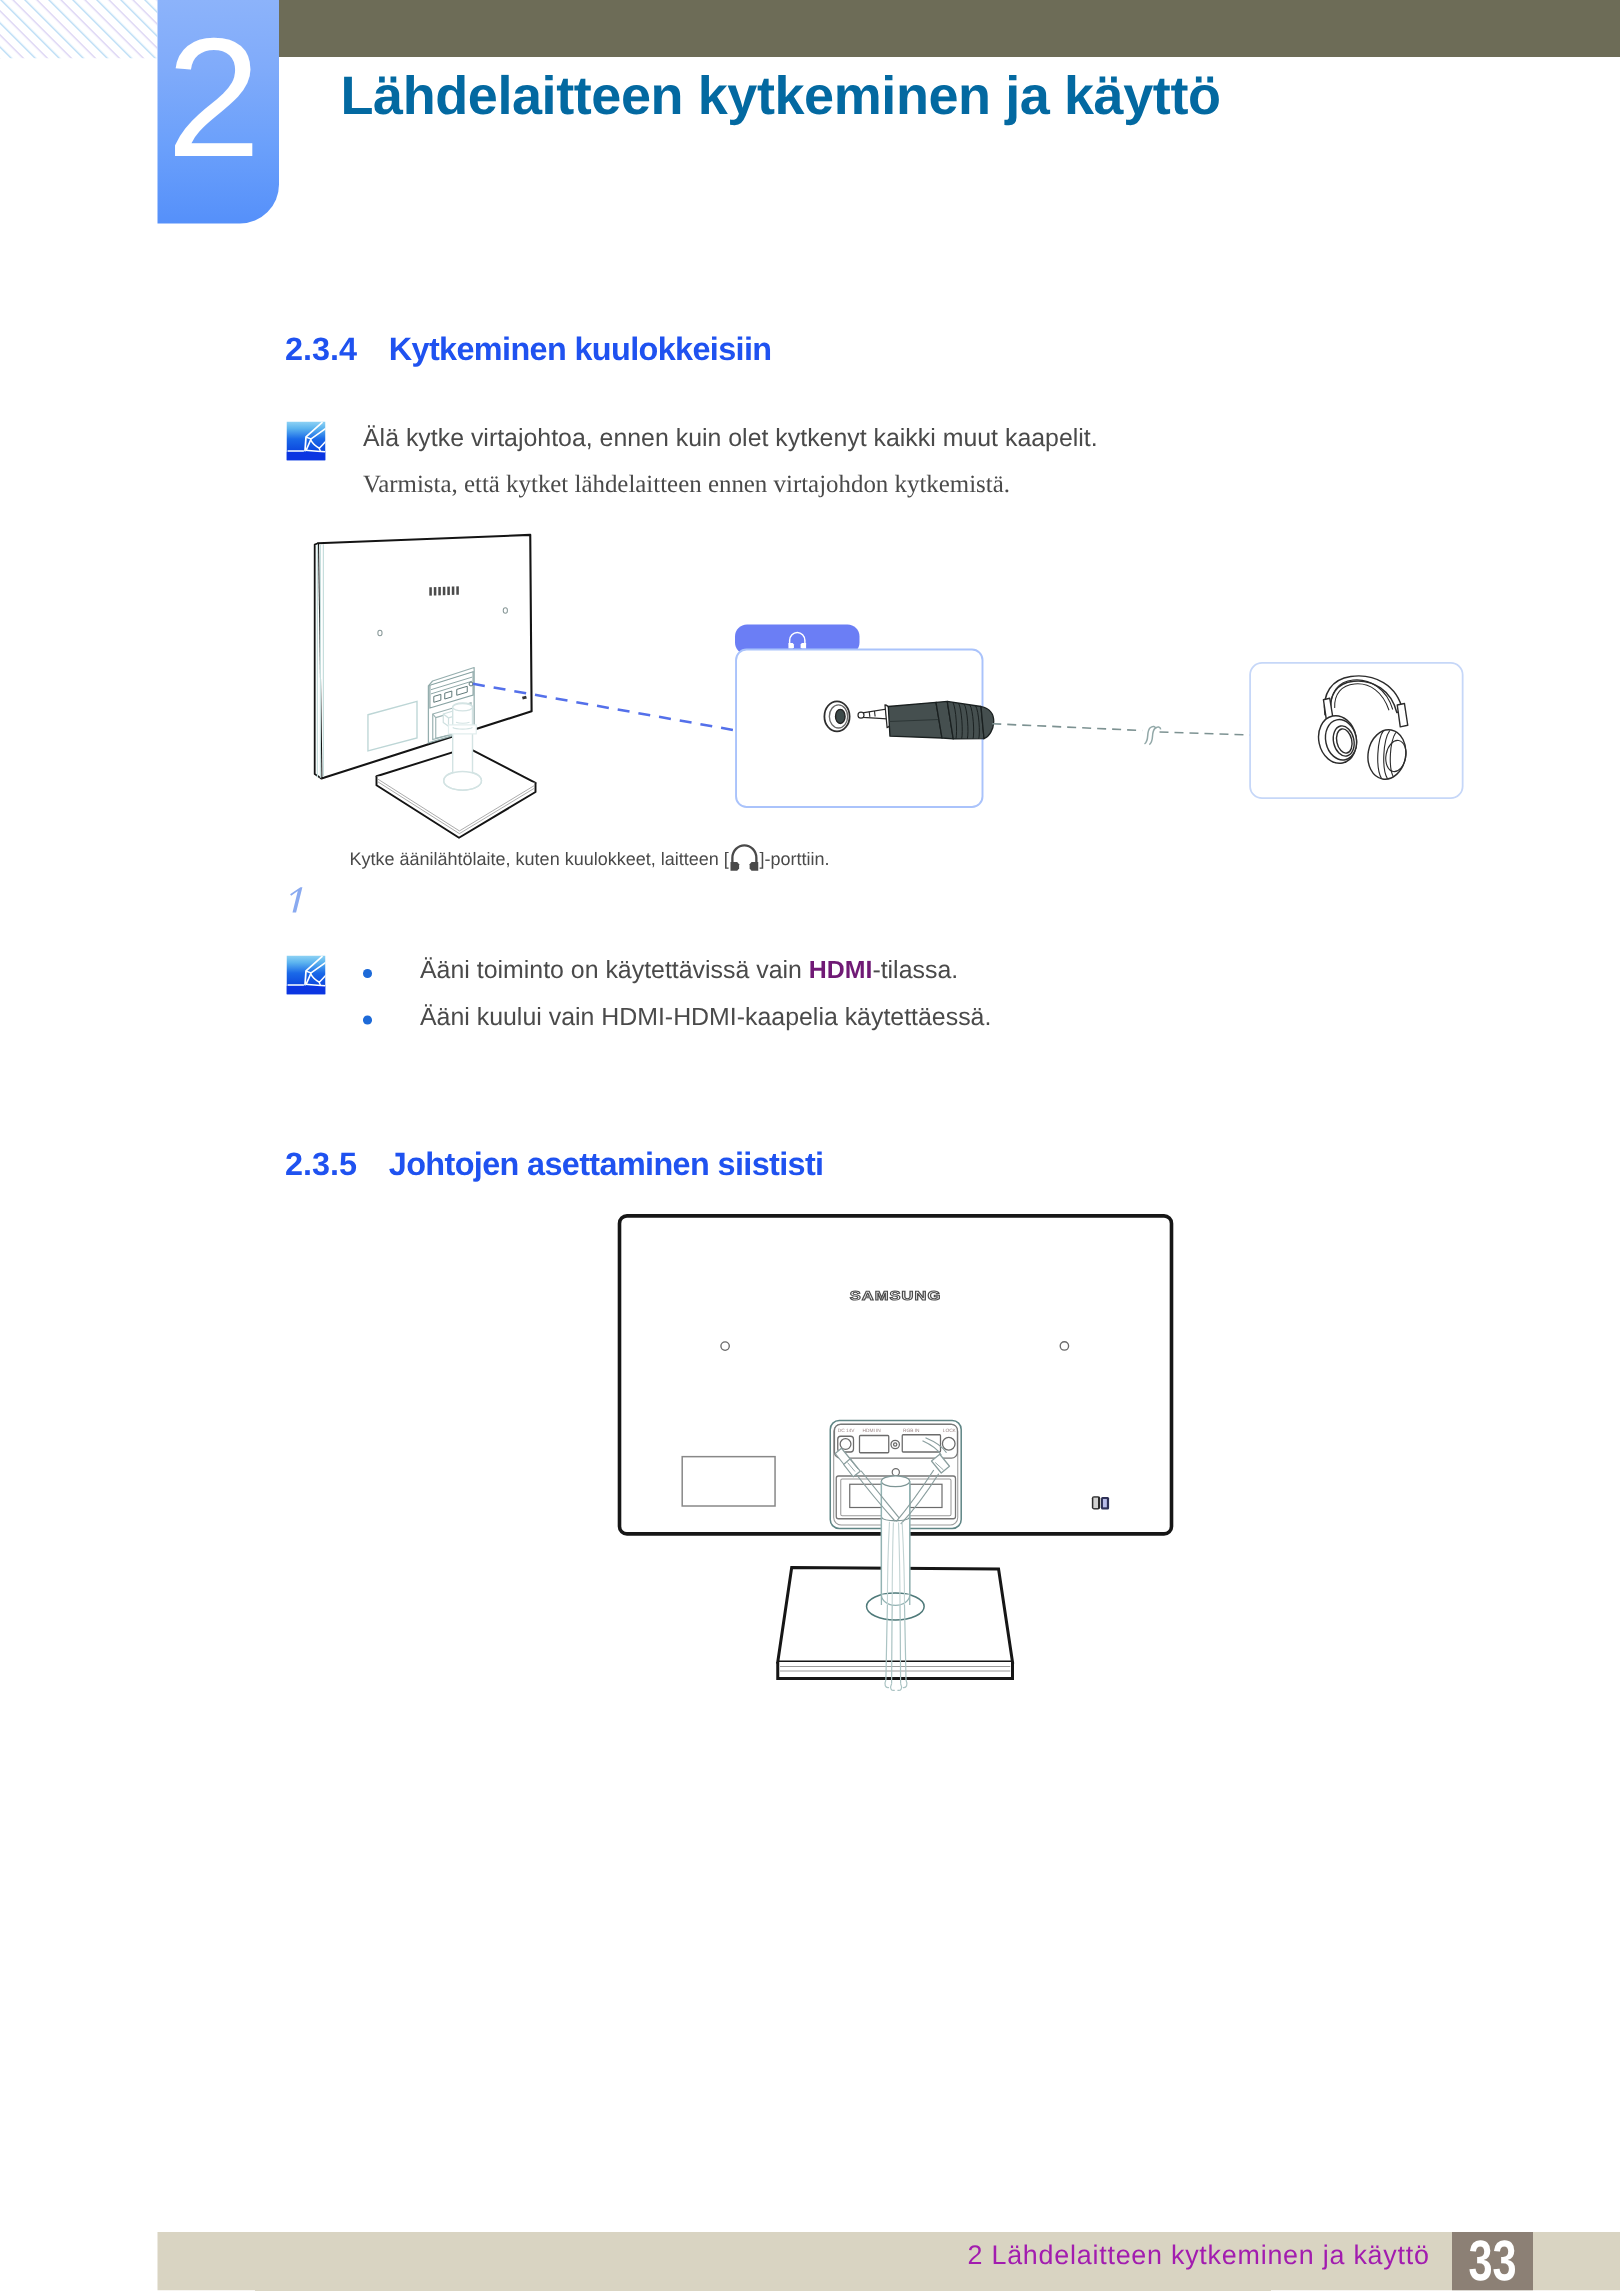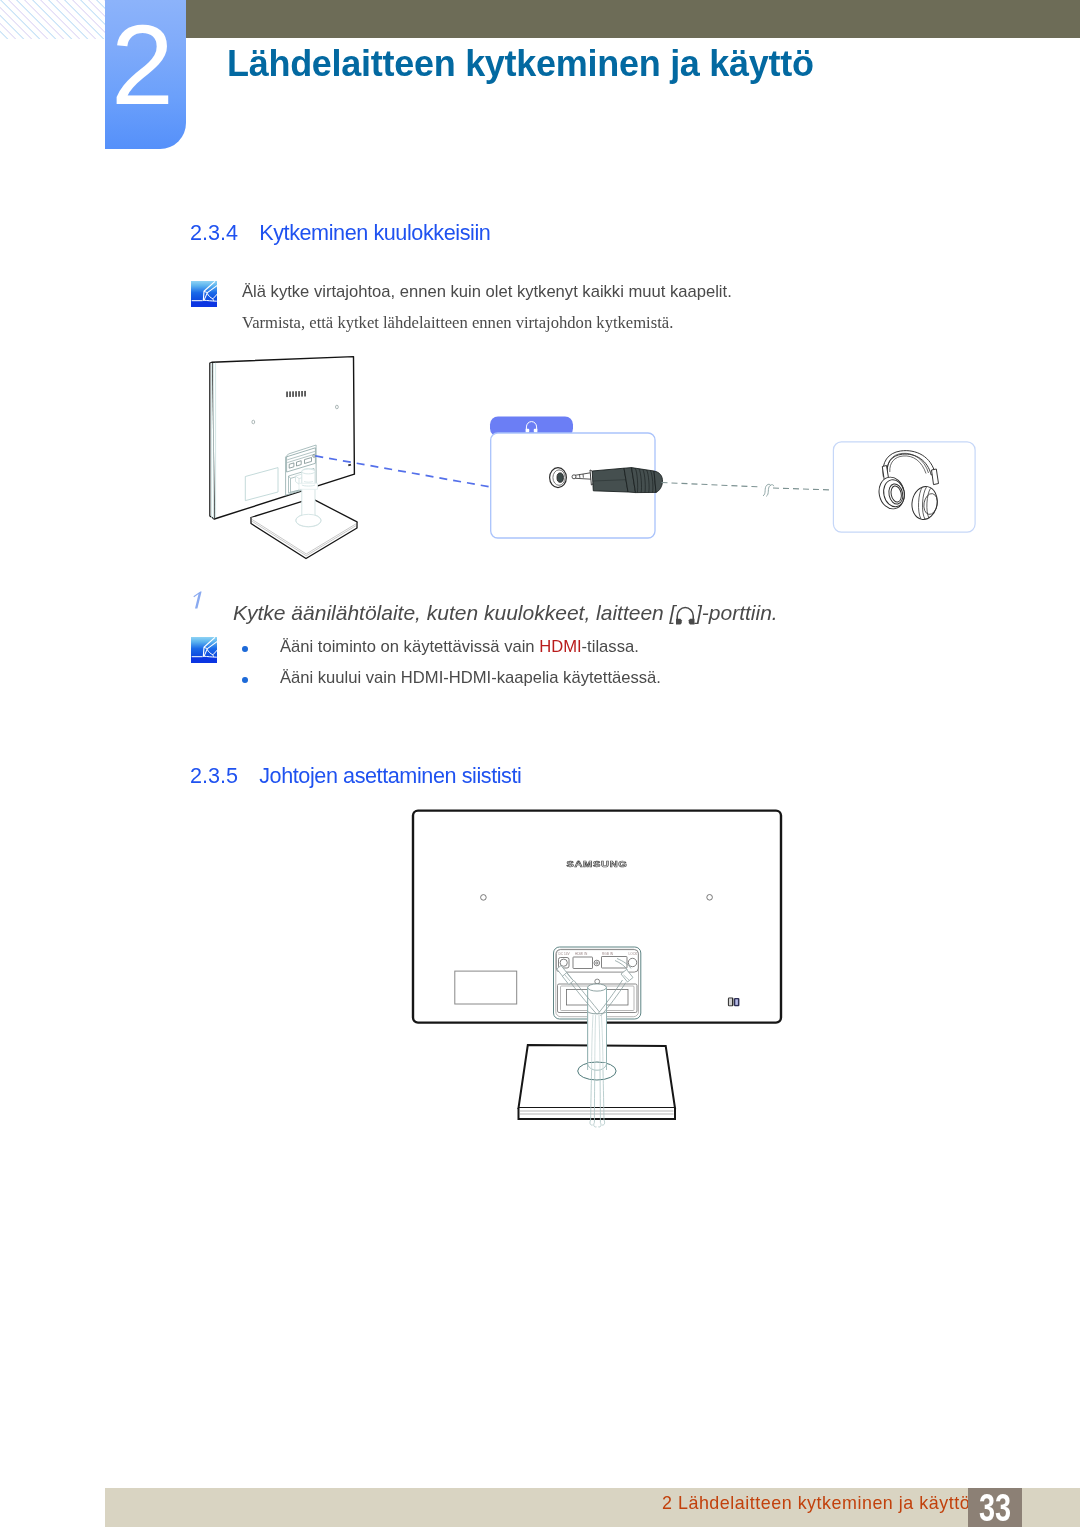--- a/index.html
+++ b/index.html
@@ -14,38 +14,38 @@
      background:linear-gradient(180deg,#8cb3fa 0%,#80abfa 30%,#6ba0fb 65%,#5590fa 100%);
      border-bottom-right-radius:26px;}
   #chapter-number{position:absolute;left:-3px;top:65px;width:81px;
      color:#ffffff;font-size:113px;font-weight:400;line-height:0;
      text-align:center;font-family:"Liberation Sans", sans-serif;}
   #olive-bar{position:absolute;left:186px;top:0;width:894px;height:37.5px;background:#6d6c57;}
   #chapter-title{position:absolute;left:227px;top:43px;font-size:36px;font-weight:bold;
      color:#0369a1;letter-spacing:-0.28px;white-space:nowrap;}
 
   
-  .sec-head{position:absolute;font-size:21.6px;font-weight:normal;color:#1f52f0;white-space:nowrap;letter-spacing:-0.42px;}
+  .sec-head{position:absolute;font-size:21.6px;font-weight:bold;color:#1f52f0;white-space:nowrap;letter-spacing:-0.42px;}
   .sec-num{display:inline-block;width:69.2px;letter-spacing:0;}
   .body-txt{position:absolute;font-size:16.6px;color:#4a4a4a;white-space:nowrap;text-align:center;}
   .note-icon{position:absolute;width:26px;height:26px;}
   .note-icon svg{display:block;}
-  .hl{color:#b91c1c;font-weight:normal;}
+  .hl{color:#701a75;font-weight:bold;}
   .bullet{position:absolute;width:5.8px;height:5.8px;border-radius:50%;background:#1d6ad8;}
   .step-num{position:absolute;font-size:17px;color:#8aaaf0;font-style:italic;line-height:0;}
   .visually-hidden{position:absolute;width:1px;height:1px;overflow:hidden;clip:rect(0 0 0 0);color:transparent;}
   #fig1{position:absolute;left:200px;top:352px;width:820px;height:215px;}
   #fig1 svg{display:block;}
   #fig2{position:absolute;left:410px;top:808px;width:400px;height:330px;}
   #fig2 svg{display:block;}
 
   
   #footer-bar{position:absolute;left:105px;top:1488px;width:975px;height:39px;background:#d9d4c2;}
   #footer-label{position:absolute;left:645px;top:1493px;font-size:17.9px;font-weight:400;
-     color:#c2410c;white-space:nowrap;letter-spacing:0.52px;margin-left:17px;}
+     color:#a21caf;white-space:nowrap;letter-spacing:0.52px;}
   #page-badge{position:absolute;left:968px;top:1488px;width:54px;height:39px;background:#8c8075;}
   #page-number{position:absolute;left:968px;top:1488px;width:54px;height:39px;color:#fff;
      font-size:38px;font-weight:bold;line-height:40px;text-align:center;
      transform:scaleX(0.76);transform-origin:50% 50%;}
 </style>
 </head>
 <body>
 
 <svg width="0" height="0" style="position:absolute" aria-hidden="true">
  <defs>
@@ -250,21 +250,21 @@
      </g>
    </svg>
   </div>
 
   <div class="step-num" style="left:193px;top:591px;">
     <svg width="11" height="19" viewBox="0 0 11 19" aria-hidden="true">
         <path d="M0.4,5.2 L7.3,0.5 L8.6,0.5 L4.4,17.4 L2.0,17.4 L5.5,3.0 L1.1,6.2 Z" fill="#8aaaf0"></path>
       </svg>
     <span class="visually-hidden">1</span>
   </div>
-  <div class="body-txt" style="left:233px;top:601px;font-size:21px;font-style:italic;">
+  <div class="body-txt" style="left:233px;top:562px;font-size:12px;">
     <span>Kytke äänilähtölaite, kuten kuulokkeet, laitteen [</span><span id="hp-inline"><svg width="20.5" height="19.5" viewBox="0 0 21 20" style="vertical-align:-5px">
           <use href="#headphoneGlyph"></use>
         </svg></span><span>]-porttiin.</span>
   </div>
 
   <div class="note-icon" style="left:191px;top:637px;">
       <svg width="26" height="26">
         <use href="#noteIcon"></use>
       </svg>
     </div>

